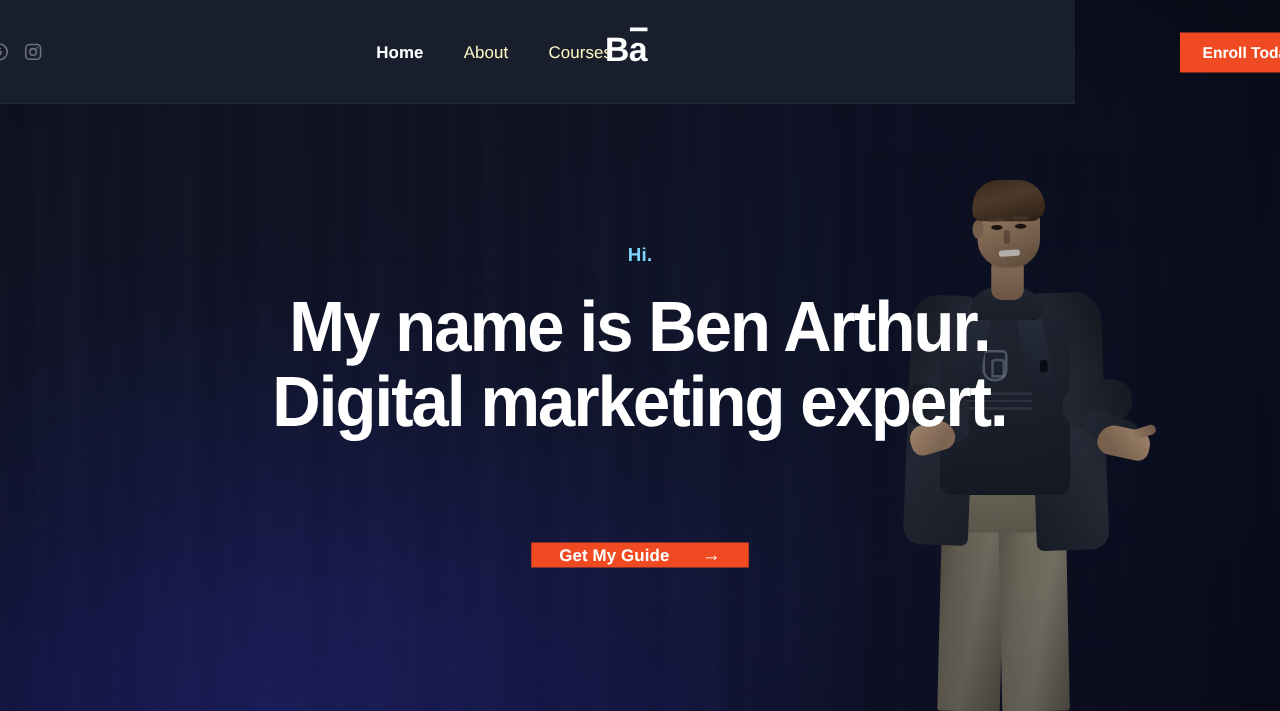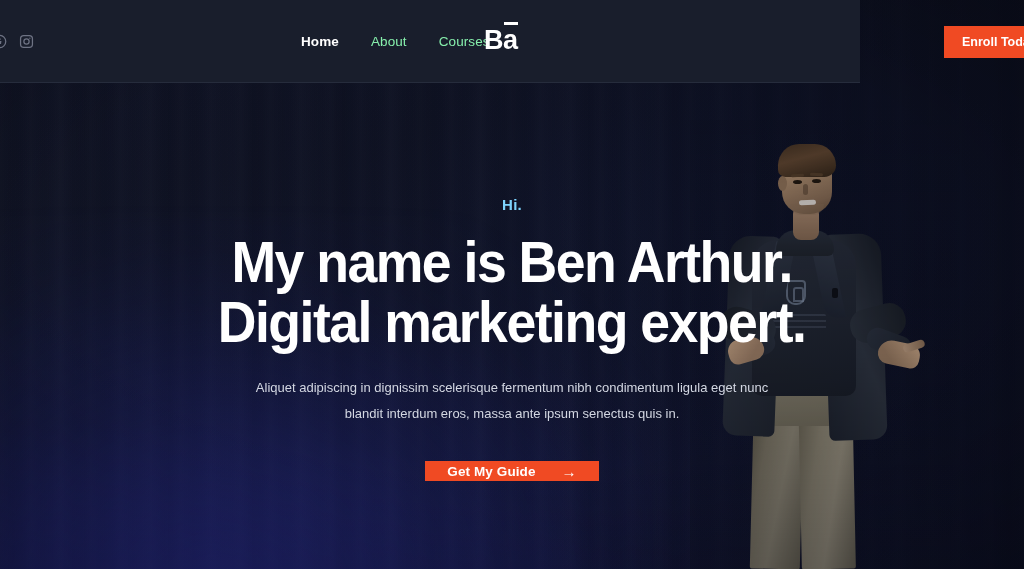--- a/index.html
+++ b/index.html
@@ -230,21 +230,21 @@
   }
   .social { display:flex; align-items:center; gap:12px; margin-left:-8px; }
   .social-icon {
     width:15px; height:15px; color:#6e7384;
     display:flex; align-items:center; justify-content:center;
   }
   .social-icon svg { width:15px; height:15px; display:block; }
 
   .nav { display:flex; align-items:center; gap:0; }
   .nav-link {
-    color:#86efac; font-size:13.5px; text-decoration:none;
+    color:#fef9c3; font-size:13.5px; text-decoration:none;
     padding:0 16px; white-space:nowrap; letter-spacing:.1px;
   }
   .nav-link.active { color:#ffffff; font-weight:bold; }
 
   .logo {
     color:#ffffff; font-size:27px; font-weight:bold;
     letter-spacing:-0.5px; line-height:1;
     display:flex; align-items:flex-start;
   }
   .logo .macron { position:relative; }
@@ -339,22 +339,21 @@
     <div class="bg-vignette"></div>
   </div>
 
   <div class="hero">
     <div class="hero-hi">Hi.</div>
     <h1 class="hero-title">
       <span class="l1">My name is Ben Arthur.</span>
       <span class="l2">Digital marketing expert.</span>
     </h1>
     <p class="hero-sub">
-      <span>Aliquet adipiscing in dignissim scelerisque fermentum nibh condimentum ligula eget nunc</span><br>
-      <span>blandit interdum eros, massa ante ipsum senectus quis in.</span>
+      <br>
     </p>
     <button class="cta-btn">
       <span>Get My Guide</span>
       <span class="cta-arrow">→</span>
     </button>
   </div>
 
   <div class="header">
 
     <div class="social">

